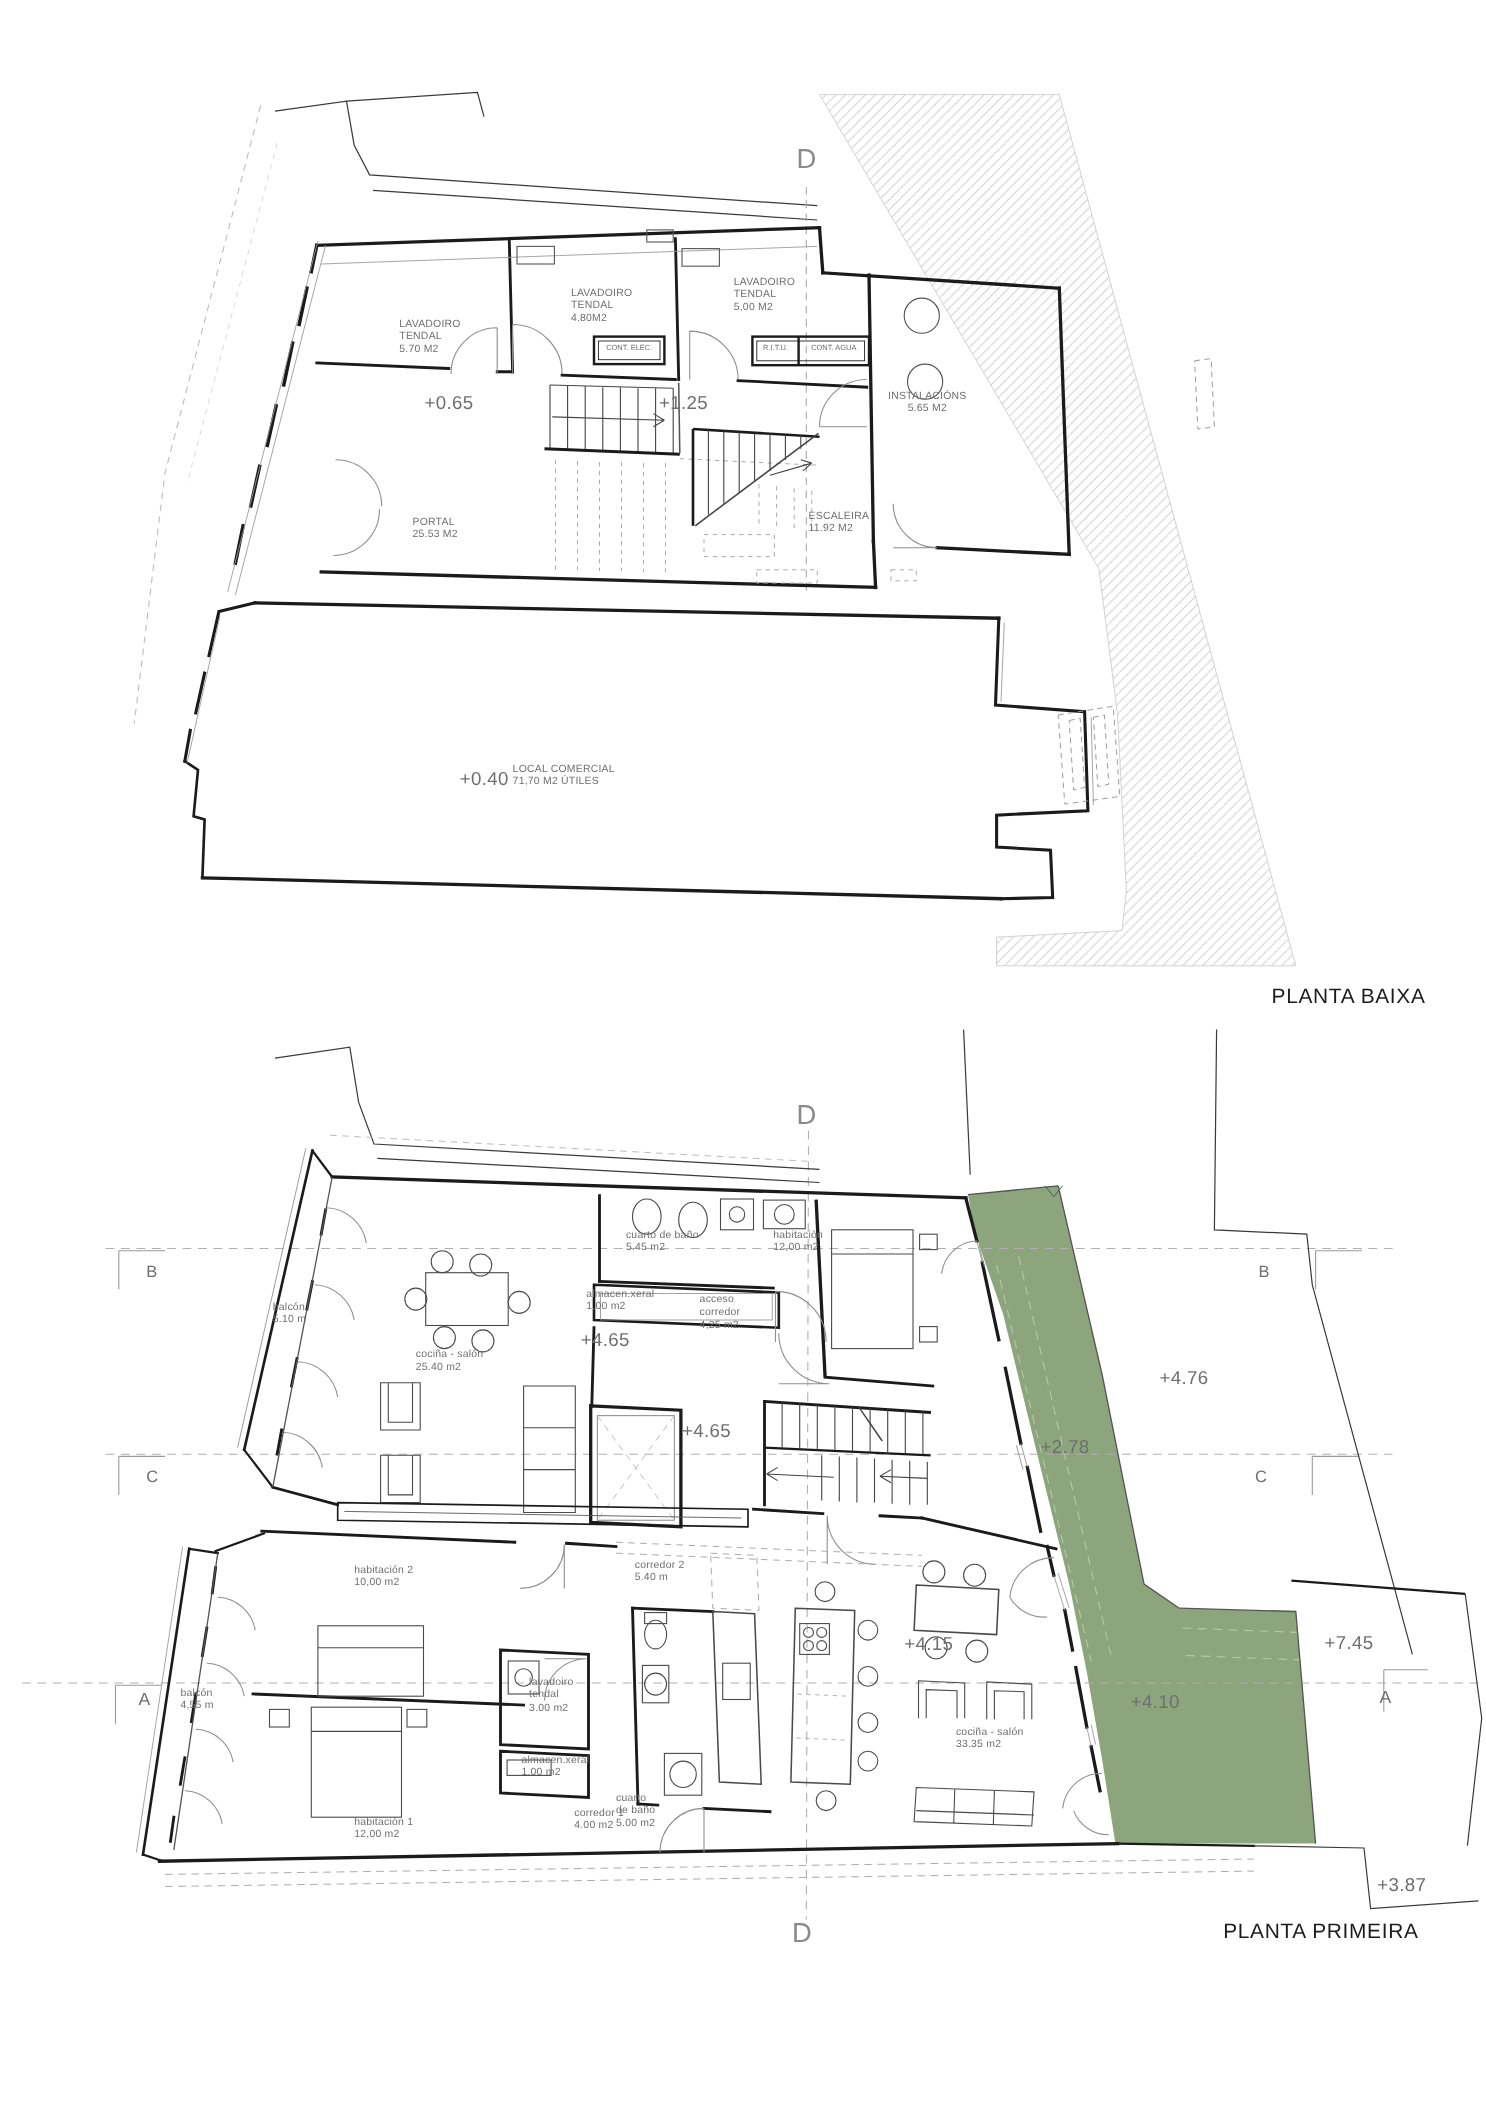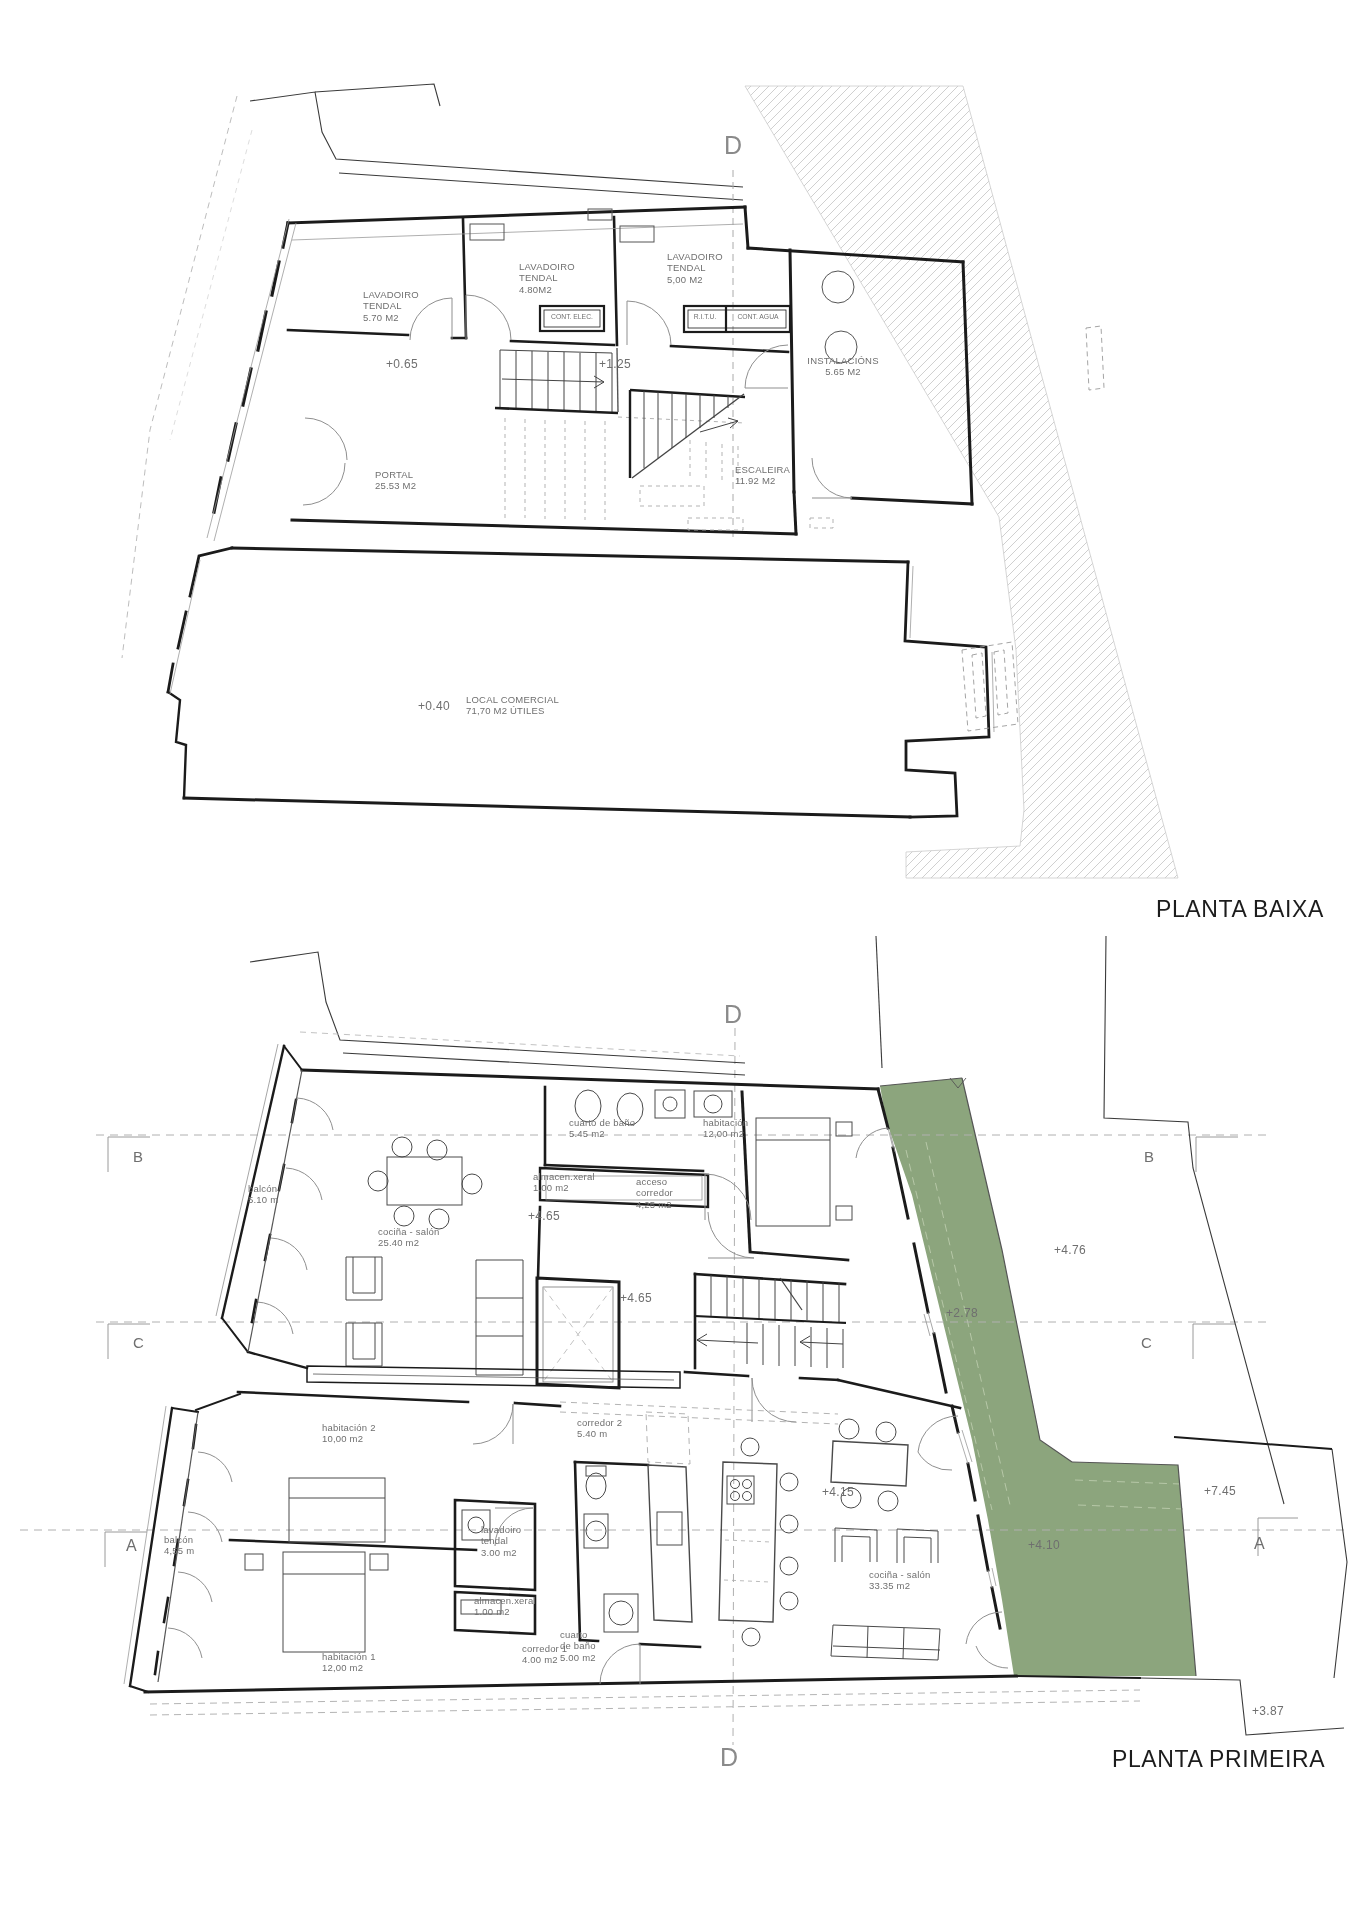--- a/index.html
+++ b/index.html
@@ -1,22 +1,22 @@
 <!DOCTYPE html>
 <html><head>
 <meta charset="utf-8">
 <style>
   html,body{margin:0;padding:0;background:#fff}
   .page{position:relative;width:1351px;height:1918px;background:#ffffff;overflow:hidden;
         font-family:"Liberation Sans",sans-serif}
   .page svg{position:absolute;left:0;top:0}
   .lbl{position:absolute;font:9.5px/1.2 "Liberation Sans",sans-serif;color:#6f6f6f;
        white-space:pre-line;letter-spacing:.2px}
-  .lvl{font-size:12px;color:#6f6f6f;letter-spacing:.3px}
-  .ttl{font-size:23px;color:#1c1c1c;letter-spacing:.6px;white-space:nowrap}
+  .lvl{font-size:17px;color:#6f6f6f;letter-spacing:.3px}
+  .ttl{font-size:19px;color:#1c1c1c;letter-spacing:.6px;white-space:nowrap}
   .grid{font-size:15px;color:#6f6f6f}
   .gridA{font-size:16px}
   .dmark{font-size:25px;color:#8a8a8a}
   .ctr{text-align:center}
   .rt{text-align:center}
   .small{font-size:6.8px;letter-spacing:0}
 </style>
 </head>
 <body>
 

